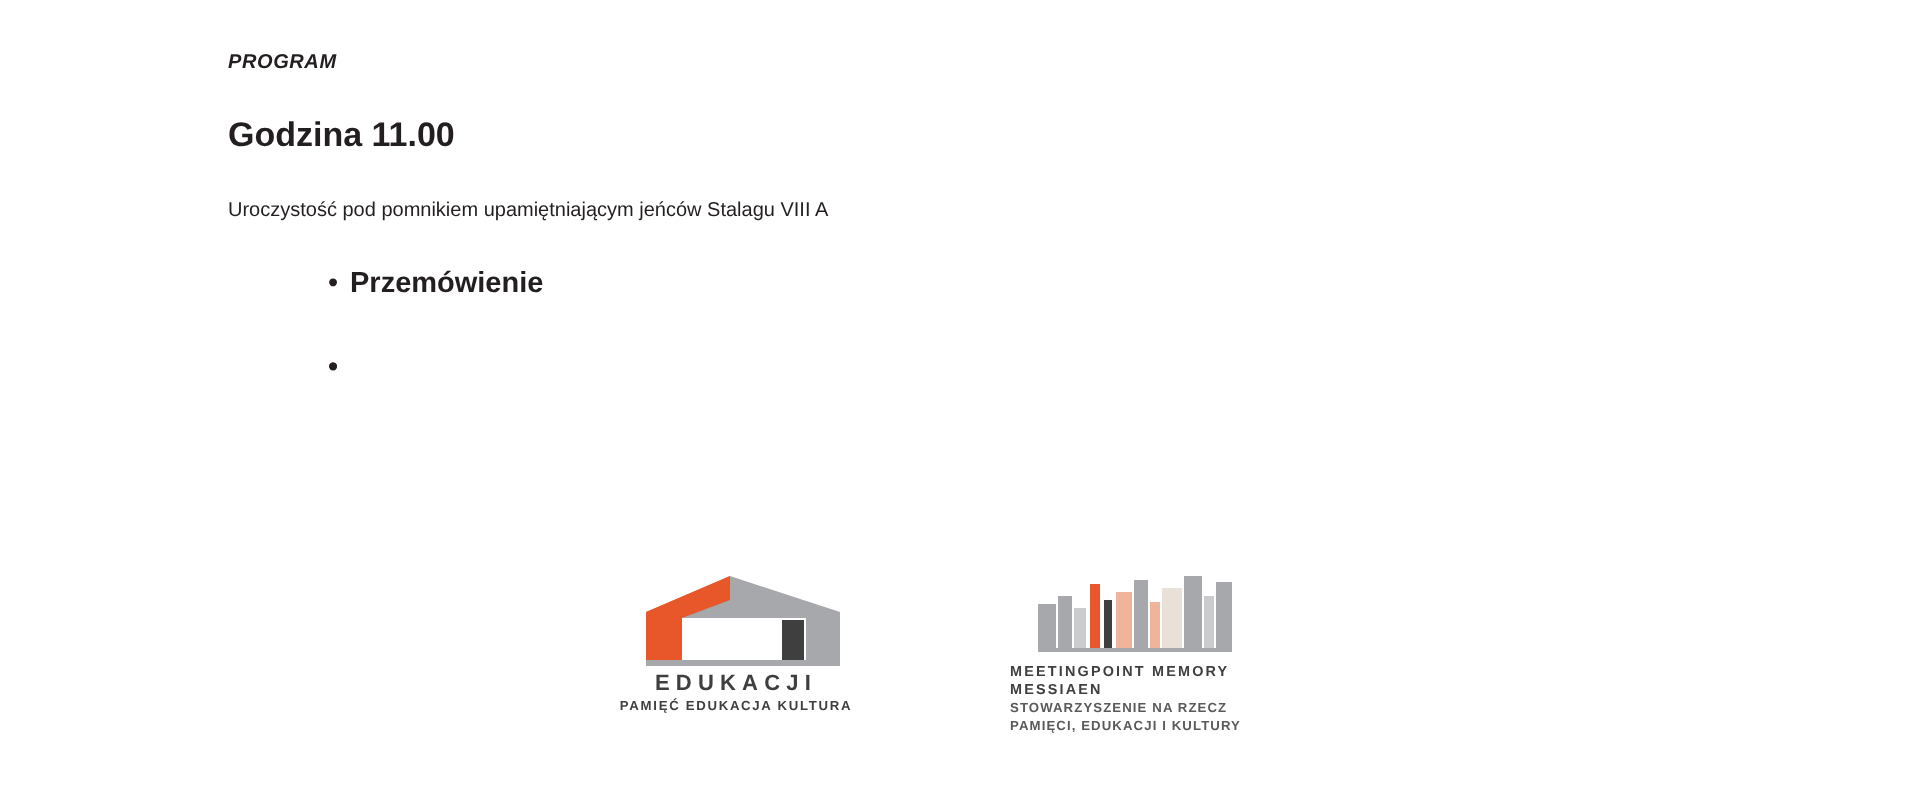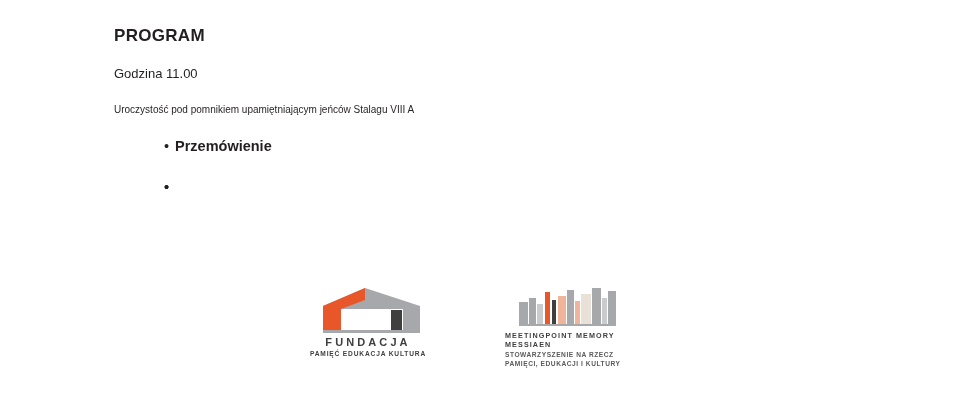--- a/index.html
+++ b/index.html
@@ -20,29 +20,30 @@
     width: 960px;
     height: 400px;
   }
   .content {
     position: absolute;
     left: 114px;
     top: 26px;
     width: 700px;
   }
   .heading {
-    font-size: 17px;
+    font-size: 10px;
     font-weight: bold;
     letter-spacing: 0.3px;
     margin: 0 0 20px 0;
     line-height: 1.2;
+    font-style: italic;
   }
   .subheading {
-    font-size: 13px;
-    font-weight: normal;
+    font-size: 17px;
+    font-weight: bold;
     margin: 0 0 22px 0;
     line-height: 1.2;
   }
   .paragraph {
     font-size: 10px;
     font-weight: normal;
     margin: 0 0 22px 0;
     line-height: 1.2;
   }
   .bullet-list {
@@ -177,21 +178,21 @@
           <polygon points="18,24 18,48 36,48 36,27 60,18 60,6" fill="#e8572a"></polygon>
 
           <polygon points="60,6 60,18 96,30 115,24" fill="#e8572a" opacity="0"></polygon>
 
           <rect x="86" y="28" width="11" height="20" fill="#3f3f3f"></rect>
 
           <rect x="18" y="48" width="97" height="3" fill="#a6a8ab"></rect>
         </svg>
       </div>
       <div class="fnd-text">
-        <div class="fnd-name">FUNDACJA</div>
+        <div class="fnd-name">EDUKACJI</div>
         <div class="fnd-sub">PAMIĘĆ EDUKACJA KULTURA</div>
       </div>
     </div>
 
     <div class="logo-mmm">
       <div class="mark">
         <svg width="130" height="46" viewBox="0 0 130 46" xmlns="http://www.w3.org/2000/svg">
 
           <rect x="14" y="20" width="9" height="22" fill="#a6a8ab"></rect>
           <rect x="24" y="16" width="7" height="26" fill="#a6a8ab"></rect>

